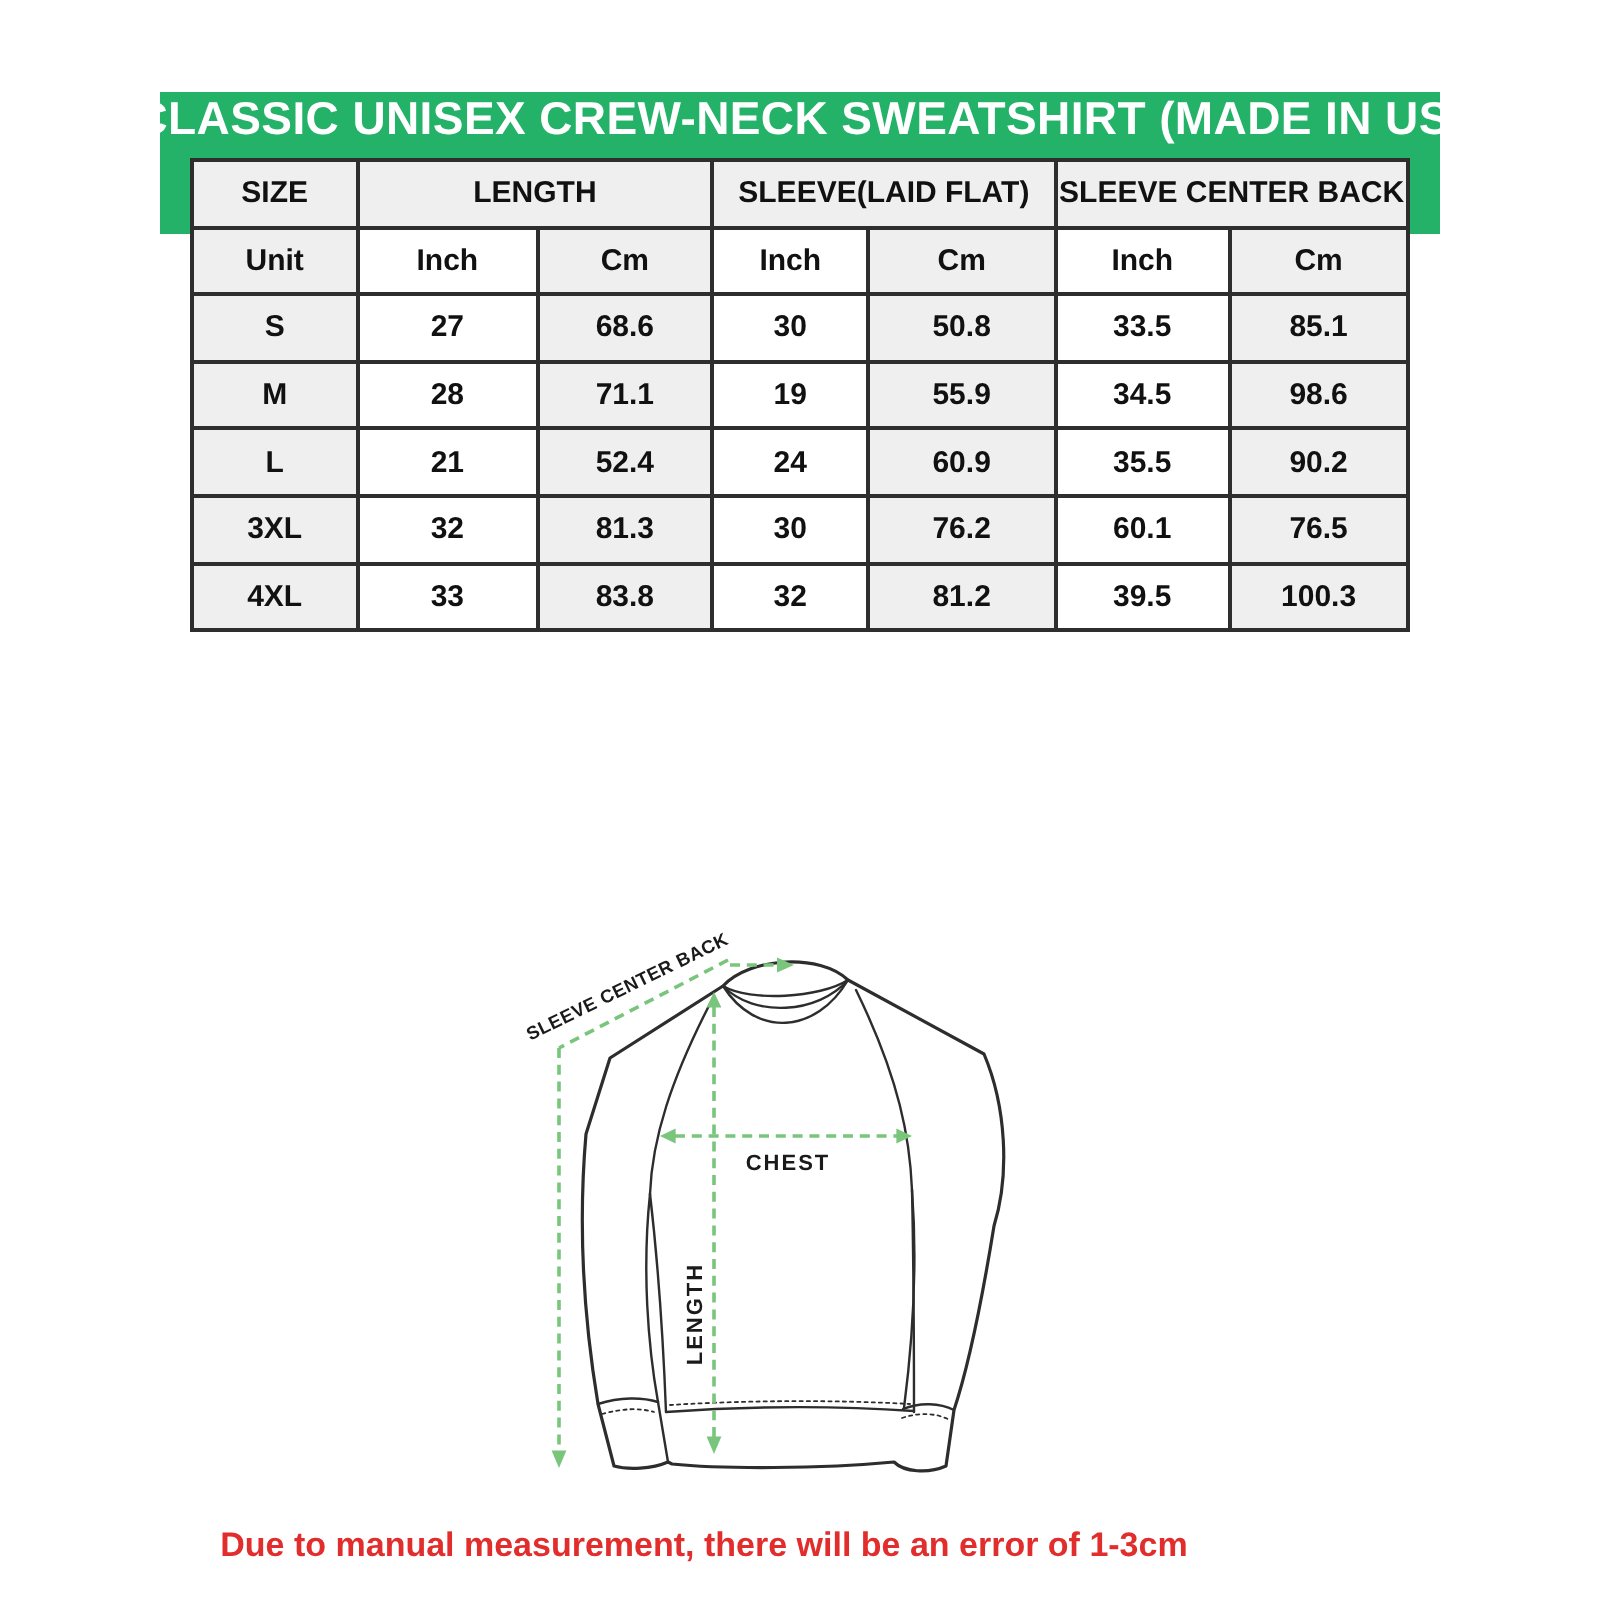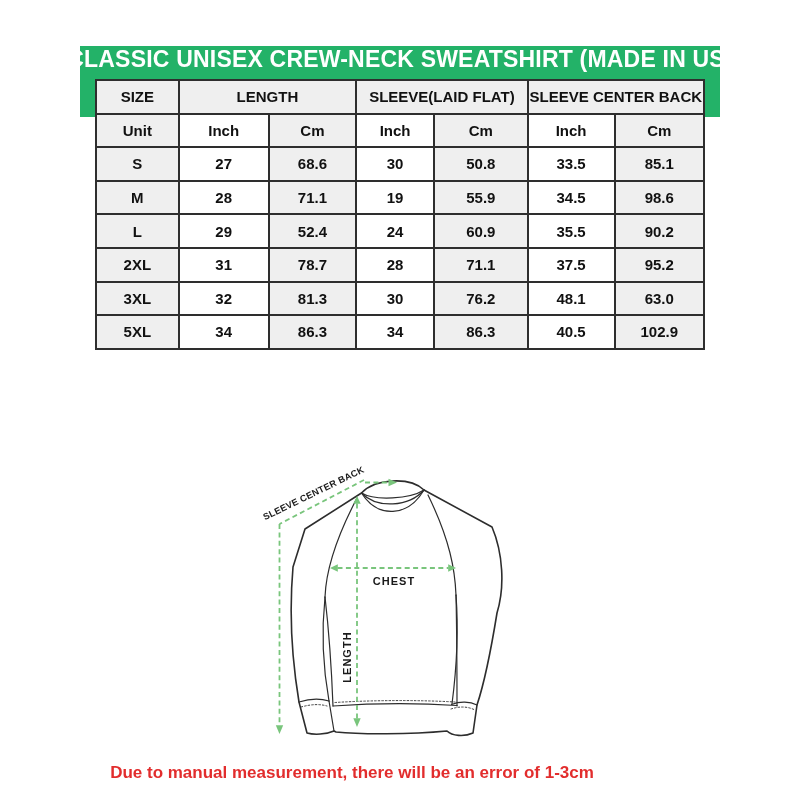--- a/index.html
+++ b/index.html
@@ -90,53 +90,44 @@
       <th class="g">M</th>
       <td class="w">28</td>
       <td class="g">71.1</td>
       <td class="w">19</td>
       <td class="g">55.9</td>
       <td class="w">34.5</td>
       <td class="g">98.6</td>
     </tr>
     <tr>
       <th class="g">L</th>
-      <td class="w">29</td>
+      <td class="w">21</td>
       <td class="g">52.4</td>
       <td class="w">24</td>
       <td class="g">60.9</td>
       <td class="w">35.5</td>
       <td class="g">90.2</td>
     </tr>
     <tr>
-      <th class="g">2XL</th>
-      <td class="w">31</td>
-      <td class="g">78.7</td>
-      <td class="w">28</td>
-      <td class="g">71.1</td>
-      <td class="w">37.5</td>
-      <td class="g">95.2</td>
-    </tr>
-    <tr>
       <th class="g">3XL</th>
       <td class="w">32</td>
       <td class="g">81.3</td>
       <td class="w">30</td>
       <td class="g">76.2</td>
-      <td class="w">48.1</td>
-      <td class="g">63.0</td>
+      <td class="w">60.1</td>
+      <td class="g">76.5</td>
     </tr>
     <tr>
-      <th class="g">5XL</th>
-      <td class="w">34</td>
-      <td class="g">86.3</td>
-      <td class="w">34</td>
-      <td class="g">86.3</td>
-      <td class="w">40.5</td>
-      <td class="g">102.9</td>
+      <th class="g">4XL</th>
+      <td class="w">33</td>
+      <td class="g">83.8</td>
+      <td class="w">32</td>
+      <td class="g">81.2</td>
+      <td class="w">39.5</td>
+      <td class="g">100.3</td>
     </tr>
   </tbody>
 </table>
 
 <div class="diagram">
   <svg width="320" height="310" viewBox="0 0 320 310">
 
     <g>
       <path class="outline fillwhite" d="
         M121.5,38

